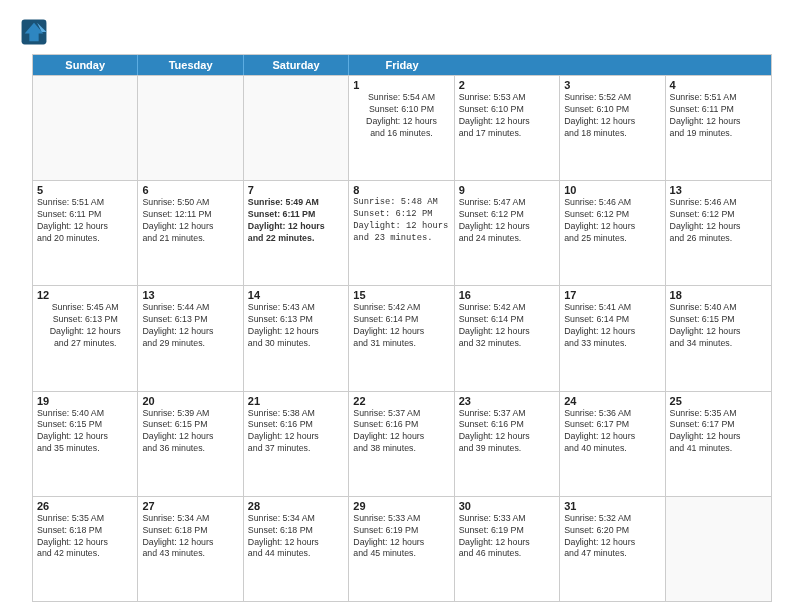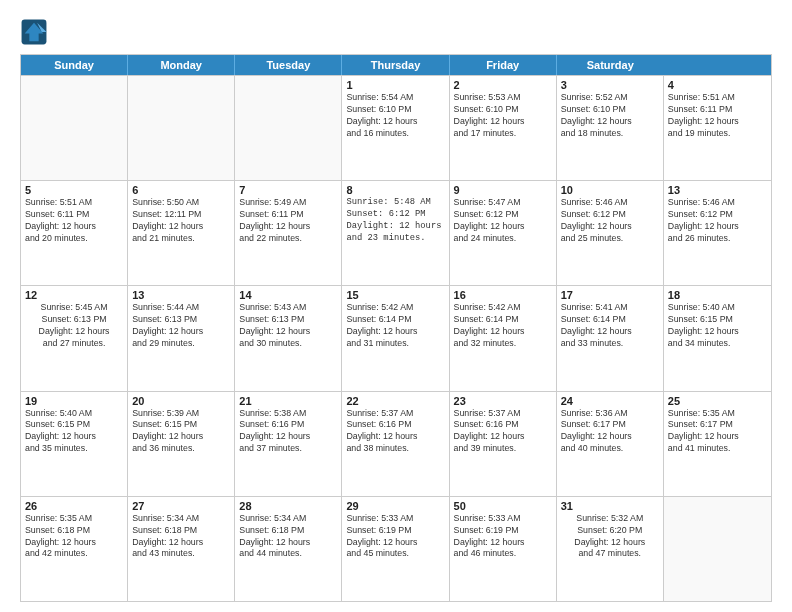--- a/index.html
+++ b/index.html
@@ -52,20 +52,21 @@
     }
     .location {
       font-size: 13px;
       color: #444;
     }
     .calendar {
       flex: 1;
       display: flex;
       flex-direction: column;
       border: 1px solid #ccc;
+      margin-left: 12px;
     }
     .cal-header {
       display: grid;
       grid-template-columns: repeat(7, 1fr);
       background: #2e86c1;
     }
     .cal-header-cell {
       color: #fff;
       font-size: 11px;
       font-weight: bold;
@@ -127,34 +128,32 @@
     </div>
     <div class="title-block">
       <div class="month-title"></div>
       <div class="location"></div>
     </div>
   </div>
 
   <div class="calendar">
     <div class="cal-header" id="cal-header">
         <div class="cal-header-cell">Sunday</div>
-        <div class="cal-header-cell">Monday</div>
         <div class="cal-header-cell">Tuesday</div>
-        <div class="cal-header-cell">Thursday</div>
+        <div class="cal-header-cell">Saturday</div>
         <div class="cal-header-cell">Friday</div>
-        <div class="cal-header-cell">Saturday</div>
       </div>
     <div class="cal-body" id="cal-body">
         <div class="cal-row">
           <div class="cal-cell empty"></div>
           <div class="cal-cell empty"></div>
           <div class="cal-cell empty"></div>
           <div class="cal-cell">
             <span class="day-num">1</span>
-            <div class="cell-text" style="white-space: pre-line;">Sunrise: 5:54 AM
+            <div class="cell-text" style="white-space: pre-line; text-align: center;">Sunrise: 5:54 AM
 Sunset: 6:10 PM
 Daylight: 12 hours
 and 16 minutes.</div>
           </div>
           <div class="cal-cell">
             <span class="day-num">2</span>
             <div class="cell-text" style="white-space: pre-line;">Sunrise: 5:53 AM
 Sunset: 6:10 PM
 Daylight: 12 hours
 and 17 minutes.</div>
@@ -184,21 +183,21 @@
           </div>
           <div class="cal-cell">
             <span class="day-num">6</span>
             <div class="cell-text" style="white-space: pre-line;">Sunrise: 5:50 AM
 Sunset: 12:11 PM
 Daylight: 12 hours
 and 21 minutes.</div>
           </div>
           <div class="cal-cell">
             <span class="day-num">7</span>
-            <div class="cell-text" style="white-space: pre-line;">Sunrise: 5:49 AM
+            <div class="cell-text" style="white-space: pre-line; font-weight: bold;">Sunrise: 5:49 AM
 Sunset: 6:11 PM
 Daylight: 12 hours
 and 22 minutes.</div>
           </div>
           <div class="cal-cell">
             <span class="day-num">8</span>
             <div class="cell-text" style="white-space: pre-line; font-family: Liberation Mono, monospace;">Sunrise: 5:48 AM
 Sunset: 6:12 PM
 Daylight: 12 hours
 and 23 minutes.</div>
@@ -350,29 +349,29 @@
 and 44 minutes.</div>
           </div>
           <div class="cal-cell">
             <span class="day-num">29</span>
             <div class="cell-text" style="white-space: pre-line;">Sunrise: 5:33 AM
 Sunset: 6:19 PM
 Daylight: 12 hours
 and 45 minutes.</div>
           </div>
           <div class="cal-cell">
-            <span class="day-num">50</span>
+            <span class="day-num">30</span>
             <div class="cell-text" style="white-space: pre-line;">Sunrise: 5:33 AM
 Sunset: 6:19 PM
 Daylight: 12 hours
 and 46 minutes.</div>
           </div>
           <div class="cal-cell">
             <span class="day-num">31</span>
-            <div class="cell-text" style="white-space: pre-line; text-align: center;">Sunrise: 5:32 AM
+            <div class="cell-text" style="white-space: pre-line;">Sunrise: 5:32 AM
 Sunset: 6:20 PM
 Daylight: 12 hours
 and 47 minutes.</div>
           </div>
           <div class="cal-cell empty"></div>
         </div>
       </div>
   </div>
 </div>
 

